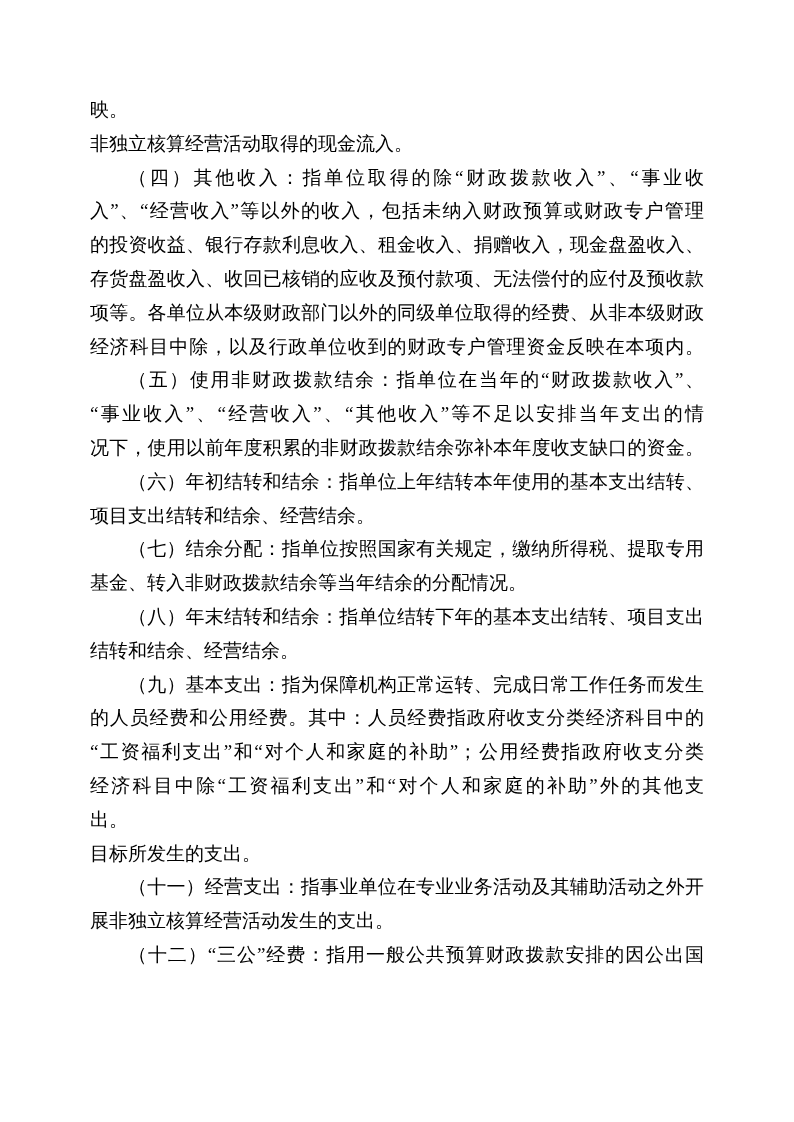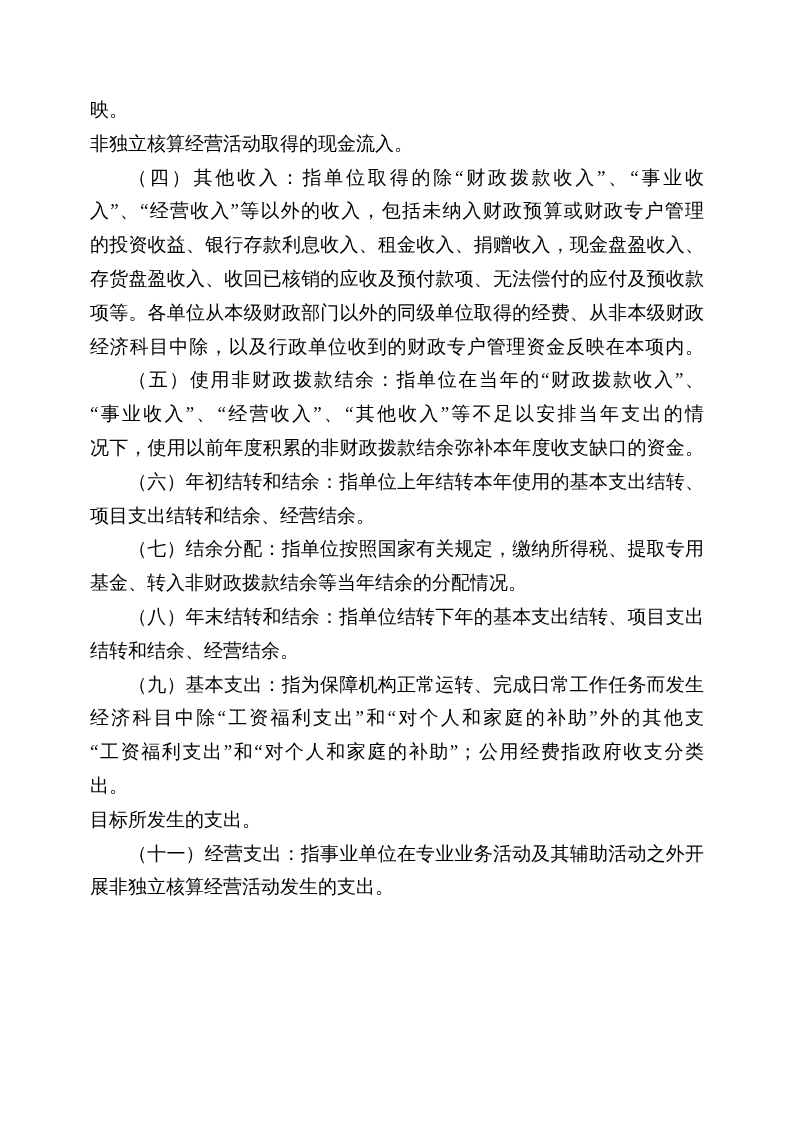--- a/index.html
+++ b/index.html
@@ -54,20 +54,22 @@
       <div class="line indent">（五）使用非财政拨款结余：指单位在当年的“财政拨款收入”、</div>
       <div class="line">“事业收入”、“经营收入”、“其他收入”等不足以安排当年支出的情</div>
       <div class="line">况下，使用以前年度积累的非财政拨款结余弥补本年度收支缺口的资金。</div>
       <div class="line indent">（六）年初结转和结余：指单位上年结转本年使用的基本支出结转、</div>
       <div class="line no-fill">项目支出结转和结余、经营结余。</div>
       <div class="line indent">（七）结余分配：指单位按照国家有关规定，缴纳所得税、提取专用</div>
       <div class="line no-fill">基金、转入非财政拨款结余等当年结余的分配情况。</div>
       <div class="line indent">（八）年末结转和结余：指单位结转下年的基本支出结转、项目支出</div>
       <div class="line no-fill">结转和结余、经营结余。</div>
       <div class="line indent">（九）基本支出：指为保障机构正常运转、完成日常工作任务而发生</div>
+      <div class="line">的人员经费和公用经费。其中：人员经费指政府收支分类经济科目中的</div>
+      <div class="line">“工资福利支出”和“对个人和家庭的补助”；公用经费指政府收支分类</div>
       <div class="line">经济科目中除“工资福利支出”和“对个人和家庭的补助”外的其他支</div>
-      <div class="line">“工资福利支出”和“对个人和家庭的补助”；公用经费指政府收支分类</div>
       <div class="line no-fill">出。</div>
       <div class="line no-fill">目标所发生的支出。</div>
       <div class="line indent">（十一）经营支出：指事业单位在专业业务活动及其辅助活动之外开</div>
       <div class="line no-fill">展非独立核算经营活动发生的支出。</div>
+      <div class="line indent">（十二）“三公”经费：指用一般公共预算财政拨款安排的因公出国</div>
     </div>
 </div>
 
 </body></html>

